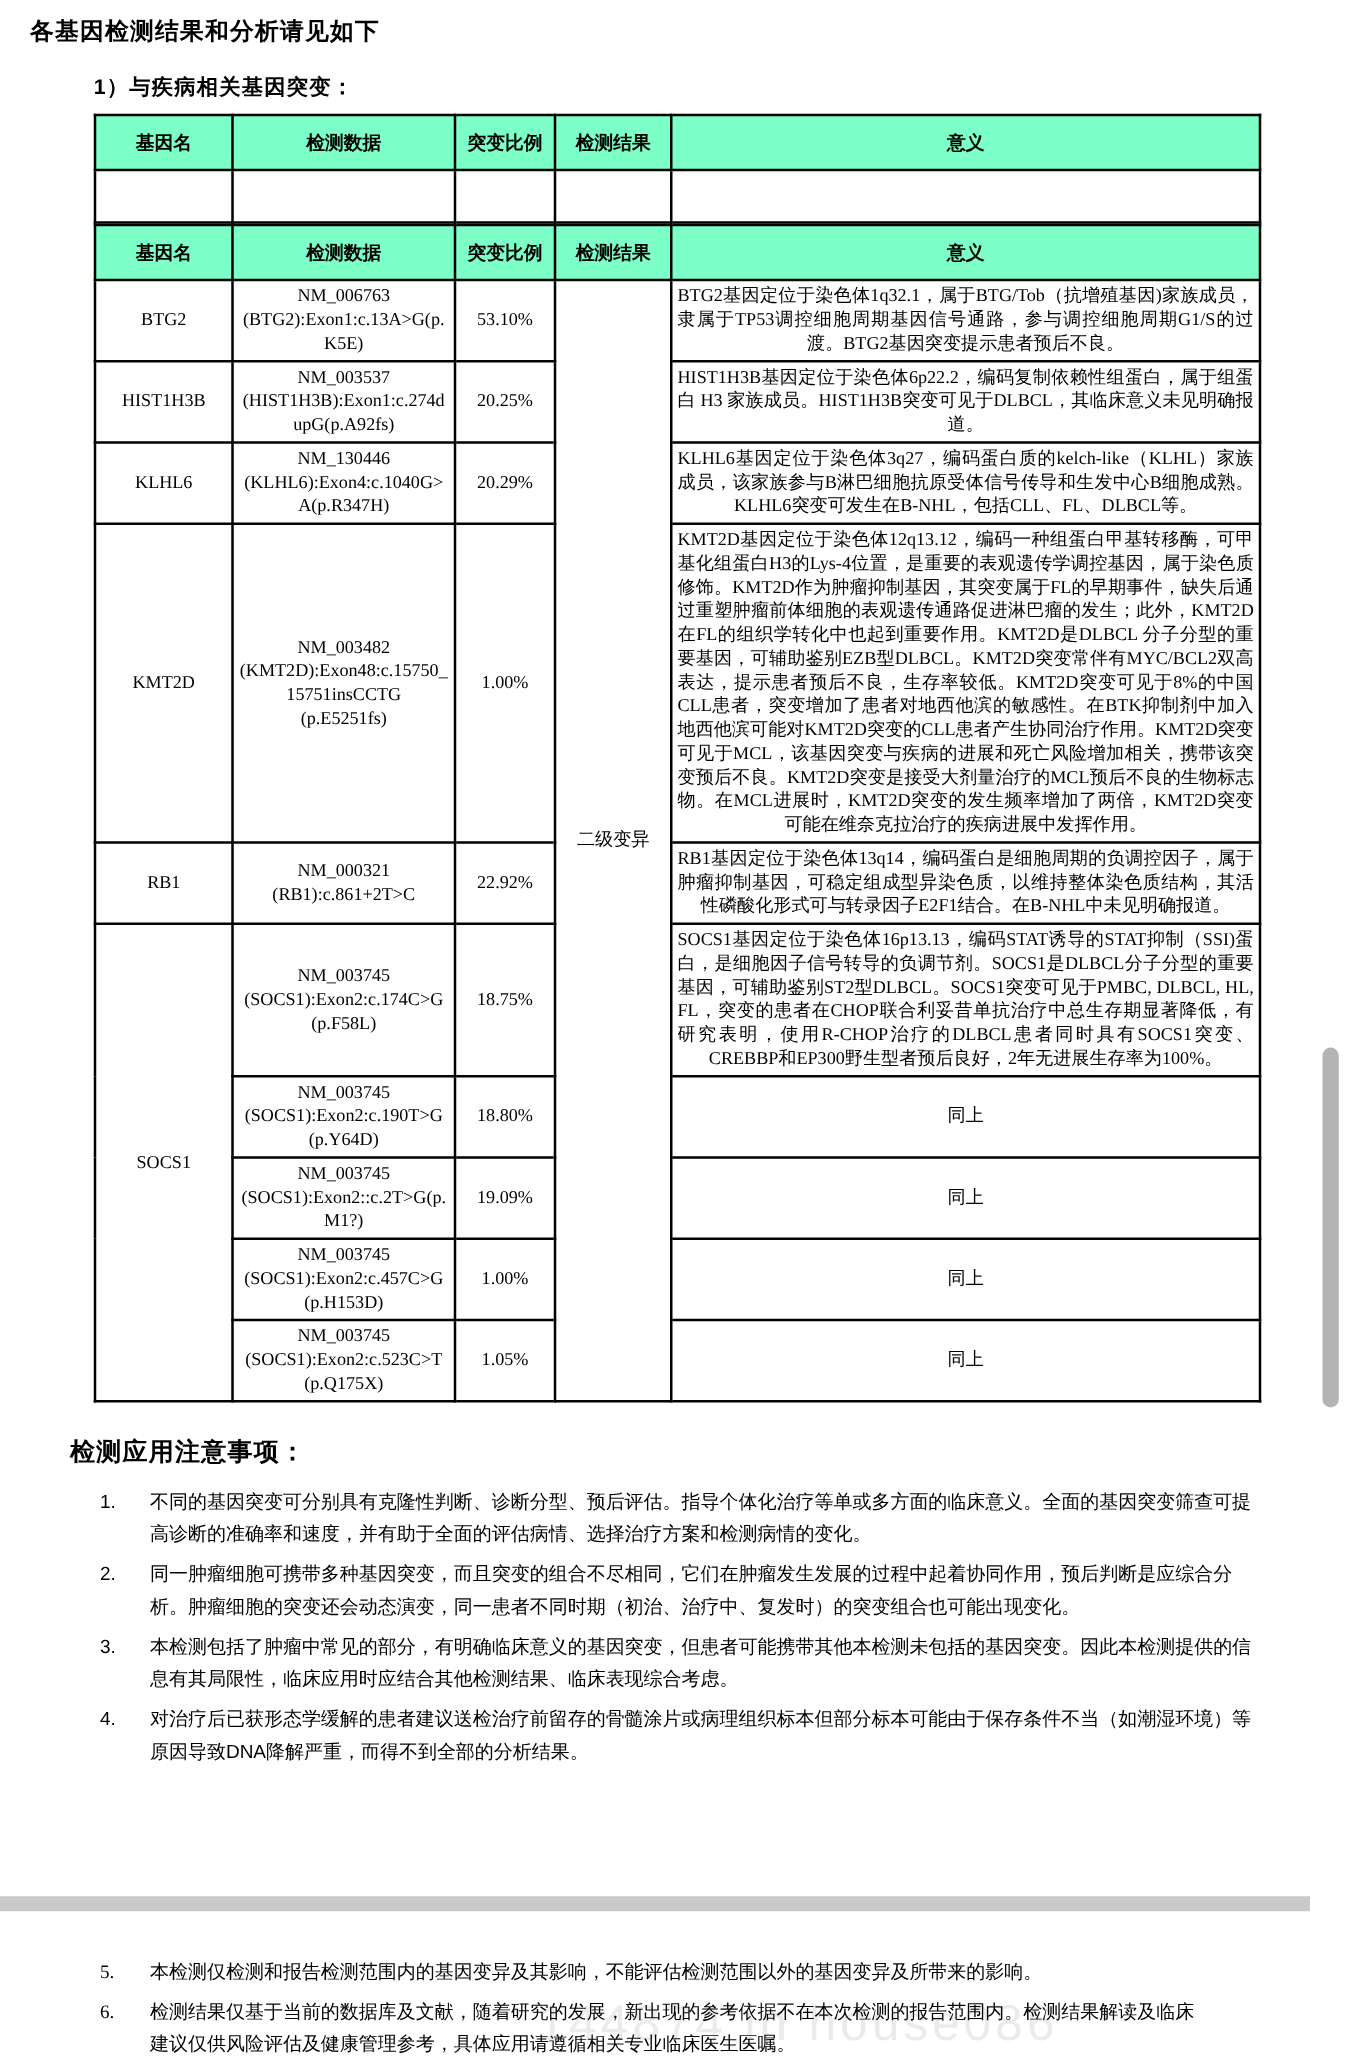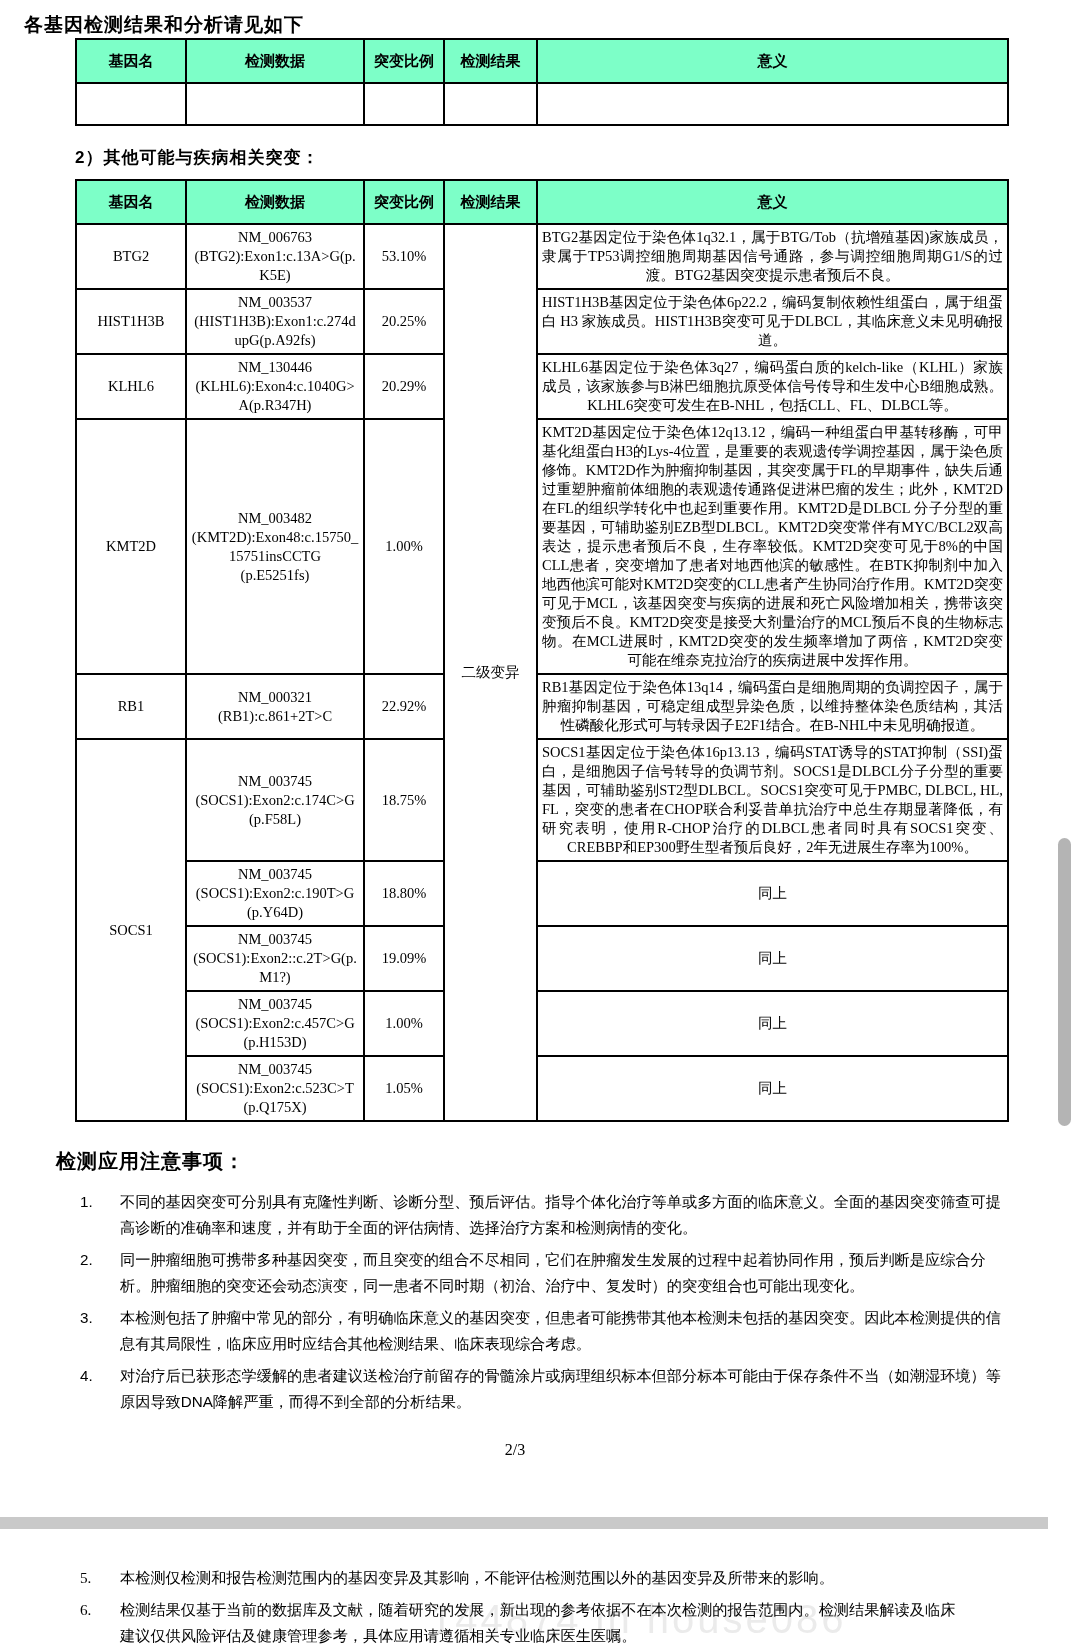--- a/index.html
+++ b/index.html
@@ -87,20 +87,21 @@
     background: #b4b4b4; border-radius: 7px;
   }
 </style>
 </head>
 <body>
 
 <div class="page">
 
   <div class="doc-title">各基因检测结果和分析请见如下</div>
 
+  <div class="section-heading">1）与疾病相关基因突变：</div>
   <table class="report">
     <colgroup>
       <col style="width:110px">
         <col style="width:178px">
         <col style="width:80px">
       <col style="width:93px">
         <col style="width:471px">
     </colgroup>
     <tbody>
         <tr>
@@ -113,21 +114,20 @@
     <tr class="empty-row">
       <td></td>
       <td></td>
       <td></td>
       <td></td>
       <td></td>
     </tr>
   </tbody>
     </table>
 
-  <div class="section-heading">2）其他可能与疾病相关突变：</div>
   <table class="report">
     <colgroup>
       <col style="width:110px">
         <col style="width:178px">
         <col style="width:80px">
       <col style="width:93px">
         <col style="width:471px">
     </colgroup>
     <tbody>
         <tr>
@@ -231,21 +231,20 @@
     <div class="note-item">
       <span class="num">3.</span>
       <span class="txt">本检测包括了肿瘤中常见的部分，有明确临床意义的基因突变，但患者可能携带其他本检测未包括的基因突变。因此本检测提供的信息有其局限性，临床应用时应结合其他检测结果、临床表现综合考虑。</span>
     </div>
     <div class="note-item">
       <span class="num">4.</span>
       <span class="txt">对治疗后已获形态学缓解的患者建议送检治疗前留存的骨髓涂片或病理组织标本但部分标本可能由于保存条件不当（如潮湿环境）等原因导致DNA降解严重，而得不到全部的分析结果。</span>
     </div>
   </div>
 
-  <div class="page-number">2/3</div>
 
   <div class="page-break-band"></div>
 
   <div class="notes-p3">
     <div class="note-item">
       <span class="num">5.</span>
       <span class="txt">本检测仅检测和报告检测范围内的基因变异及其影响，不能评估检测范围以外的基因变异及所带来的影响。</span>
     </div>
     <div class="note-item">
       <span class="num">6.</span>

